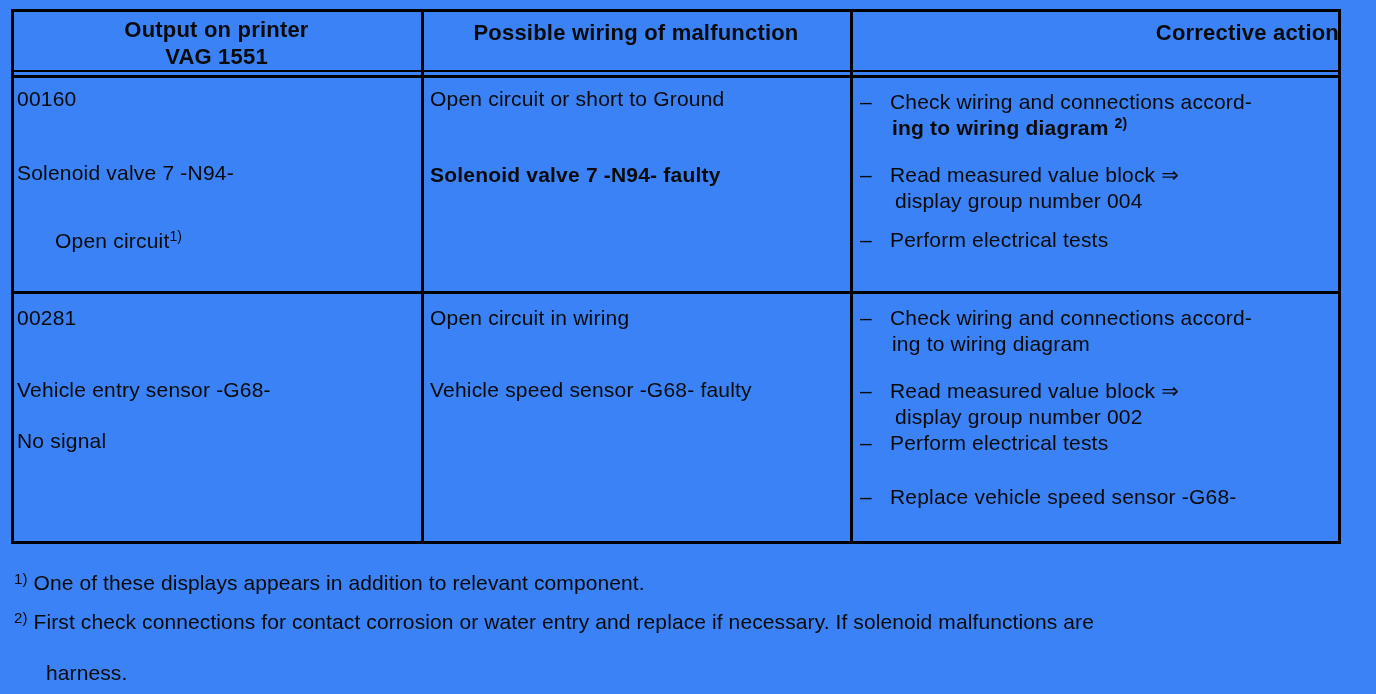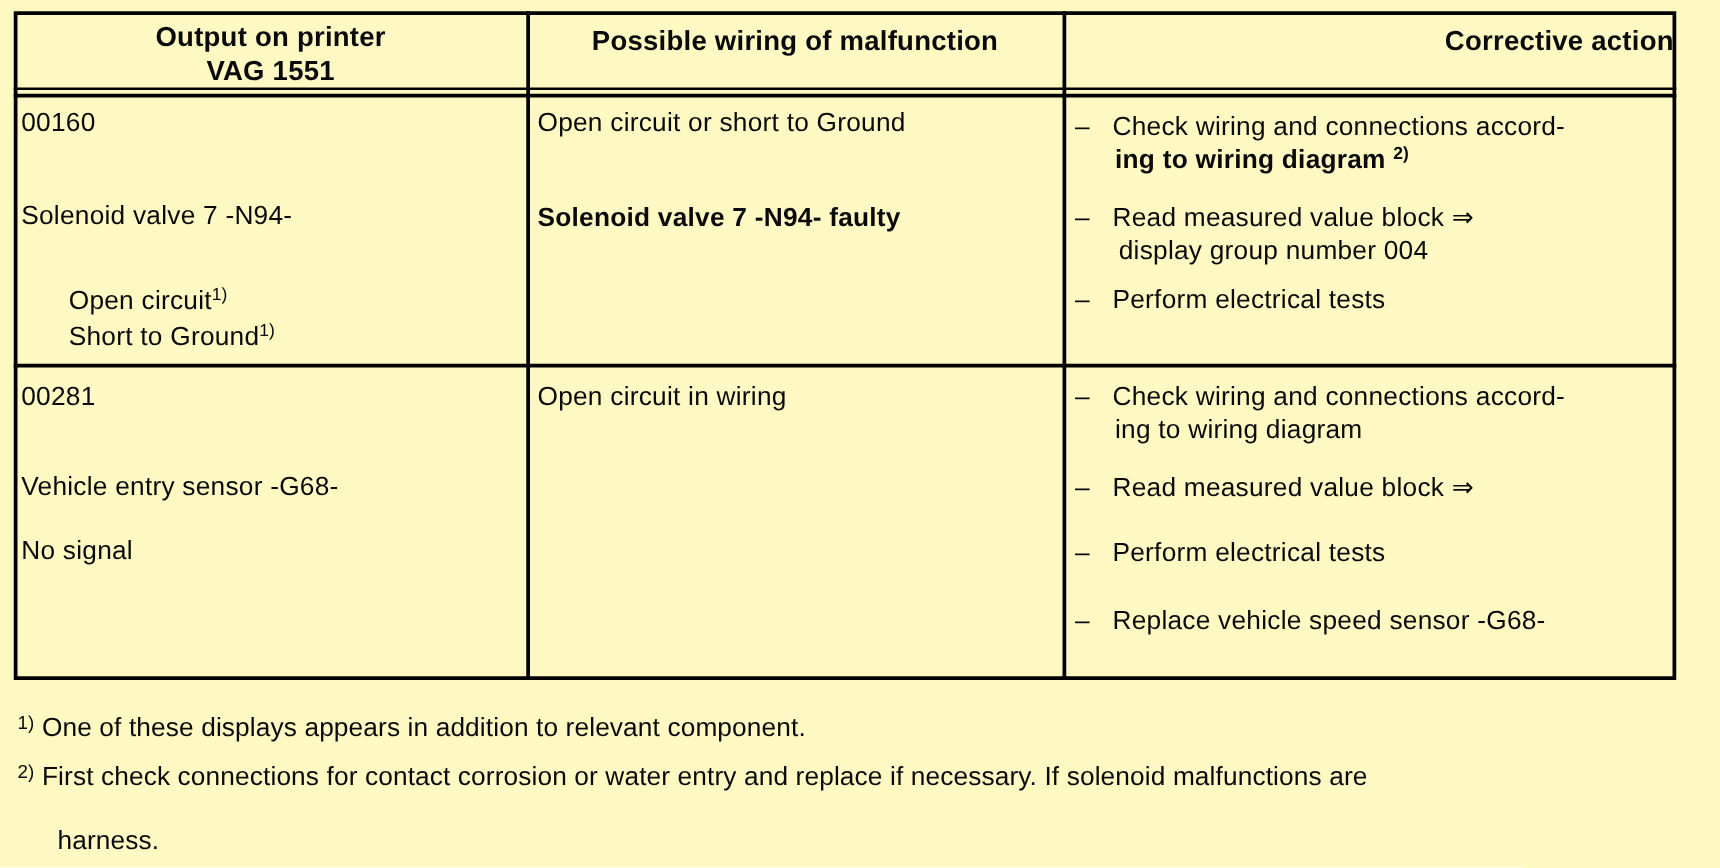--- a/index.html
+++ b/index.html
@@ -1,17 +1,17 @@
 <!DOCTYPE html>
 <html><head>
 <meta charset="utf-8">
 <style>
   html,body{margin:0;padding:0;background:#ffffff;}
   body{width:1376px;height:694px;font-family:"Liberation Sans",sans-serif;color:#0a0a0a;}
-  .page{position:relative;width:1376px;height:694px;background:#fef9c3;overflow:hidden;}
+  .page{position:relative;width:1376px;height:694px;background:#3b82f6;overflow:hidden;}
   .abs{position:absolute;}
   .txt{font-size:21px;line-height:26px;letter-spacing:0.2px;white-space:nowrap;}
   .hdr{font-size:22px;line-height:27px;font-weight:bold;text-align:center;letter-spacing:0.2px;}
   .sup{font-size:14px;position:relative;top:-7px;letter-spacing:0;}
   .rule{background:#000;}
   .dashline{display:flex;}
   .dash{width:30px;flex:0 0 30px;}
   .fnmark{font-size:15px;position:relative;top:-6px;margin-right:6px;}
   .fnline{font-size:21px;line-height:25px;white-space:nowrap;letter-spacing:0.1px;}
 </style>
@@ -32,23 +32,20 @@
     <div>VAG 1551</div>
   </div>
   <div class="abs hdr" style="left:424px;top:19px;width:424px;">Possible wiring of malfunction</div>
   <div class="abs hdr" style="left:853px;top:19px;width:486px;text-align:right;">Corrective action</div>
 
   <div class="abs txt" style="left:17px;top:86px;">00160</div>
   <div class="abs txt" style="left:17px;top:160px;">Solenoid valve 7 -N94-</div>
   <div class="abs txt" style="left:55px;top:228px;">
     <span>Open circuit</span><span class="sup">1)</span>
   </div>
-  <div class="abs txt" style="left:55px;top:257px;">
-    <span>Short to Ground</span><span class="sup">1)</span>
-  </div>
 
   <div class="abs txt" style="left:430px;top:86px;">Open circuit or short to Ground</div>
   <div class="abs txt" style="left:430px;top:162px;font-weight:bold;">Solenoid valve 7 -N94- faulty</div>
 
   <div class="abs txt dashline" style="left:860px;top:89px;">
     <span class="dash">–</span>
     <span>Check wiring and connections accord-</span>
   </div>
   <div class="abs txt" style="left:892px;top:115px;font-weight:bold;">
     <span>ing to wiring diagram</span>
@@ -64,31 +61,33 @@
   <div class="abs txt dashline" style="left:860px;top:227px;">
     <span class="dash">–</span>
     <span>Perform electrical tests</span>
   </div>
 
   <div class="abs txt" style="left:17px;top:305px;">00281</div>
   <div class="abs txt" style="left:17px;top:377px;">Vehicle entry sensor -G68-</div>
   <div class="abs txt" style="left:17px;top:428px;">No signal</div>
 
   <div class="abs txt" style="left:430px;top:305px;">Open circuit in wiring</div>
+  <div class="abs txt" style="left:430px;top:377px;">Vehicle speed sensor -G68- faulty</div>
 
   <div class="abs txt dashline" style="left:860px;top:305px;">
     <span class="dash">–</span>
     <span>Check wiring and connections accord-</span>
   </div>
   <div class="abs txt" style="left:892px;top:331px;">ing to wiring diagram</div>
 
   <div class="abs txt dashline" style="left:860px;top:378px;">
     <span class="dash">–</span>
     <span>Read measured value block ⇒</span>
   </div>
+  <div class="abs txt" style="left:895px;top:404px;">display group number 002</div>
 
   <div class="abs txt dashline" style="left:860px;top:430px;">
     <span class="dash">–</span>
     <span>Perform electrical tests</span>
   </div>
 
   <div class="abs txt dashline" style="left:860px;top:484px;">
     <span class="dash">–</span>
     <span>Replace vehicle speed sensor -G68-</span>
   </div>

